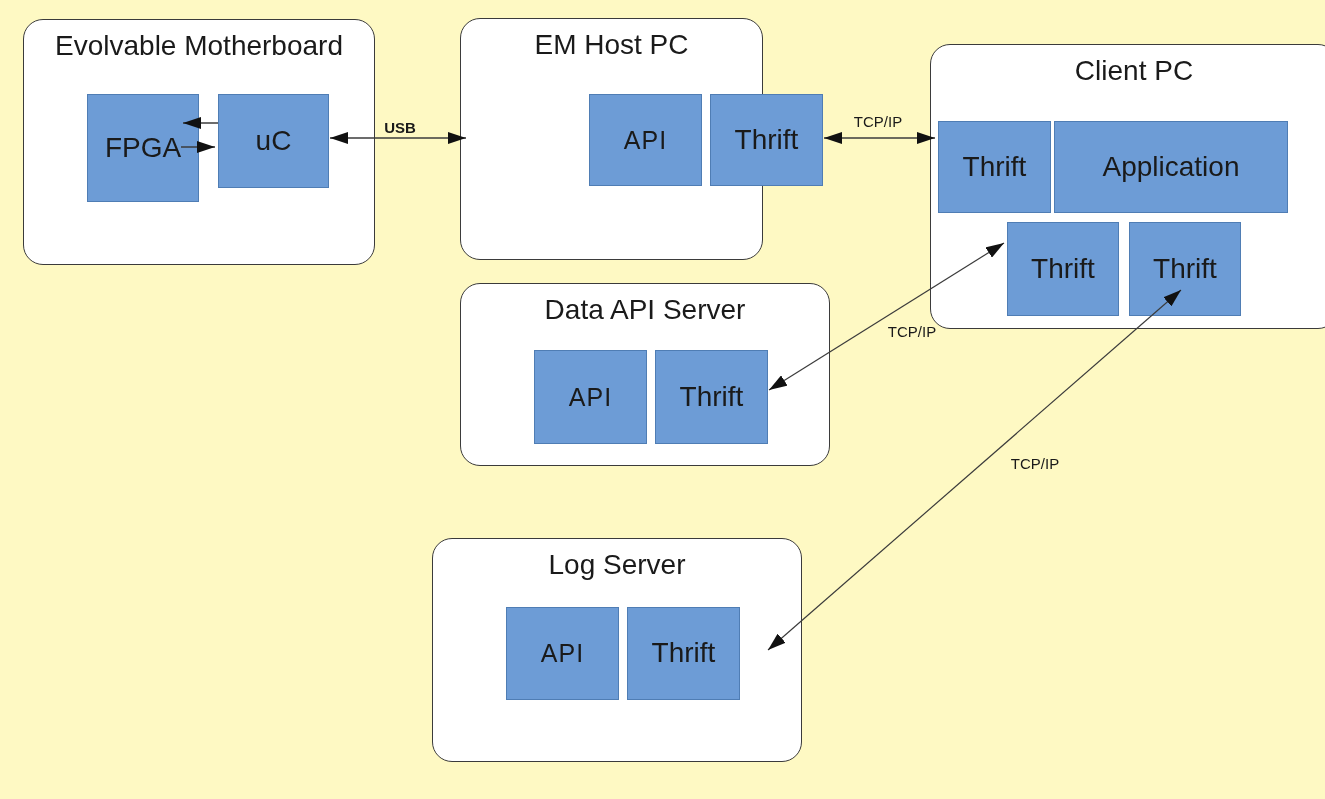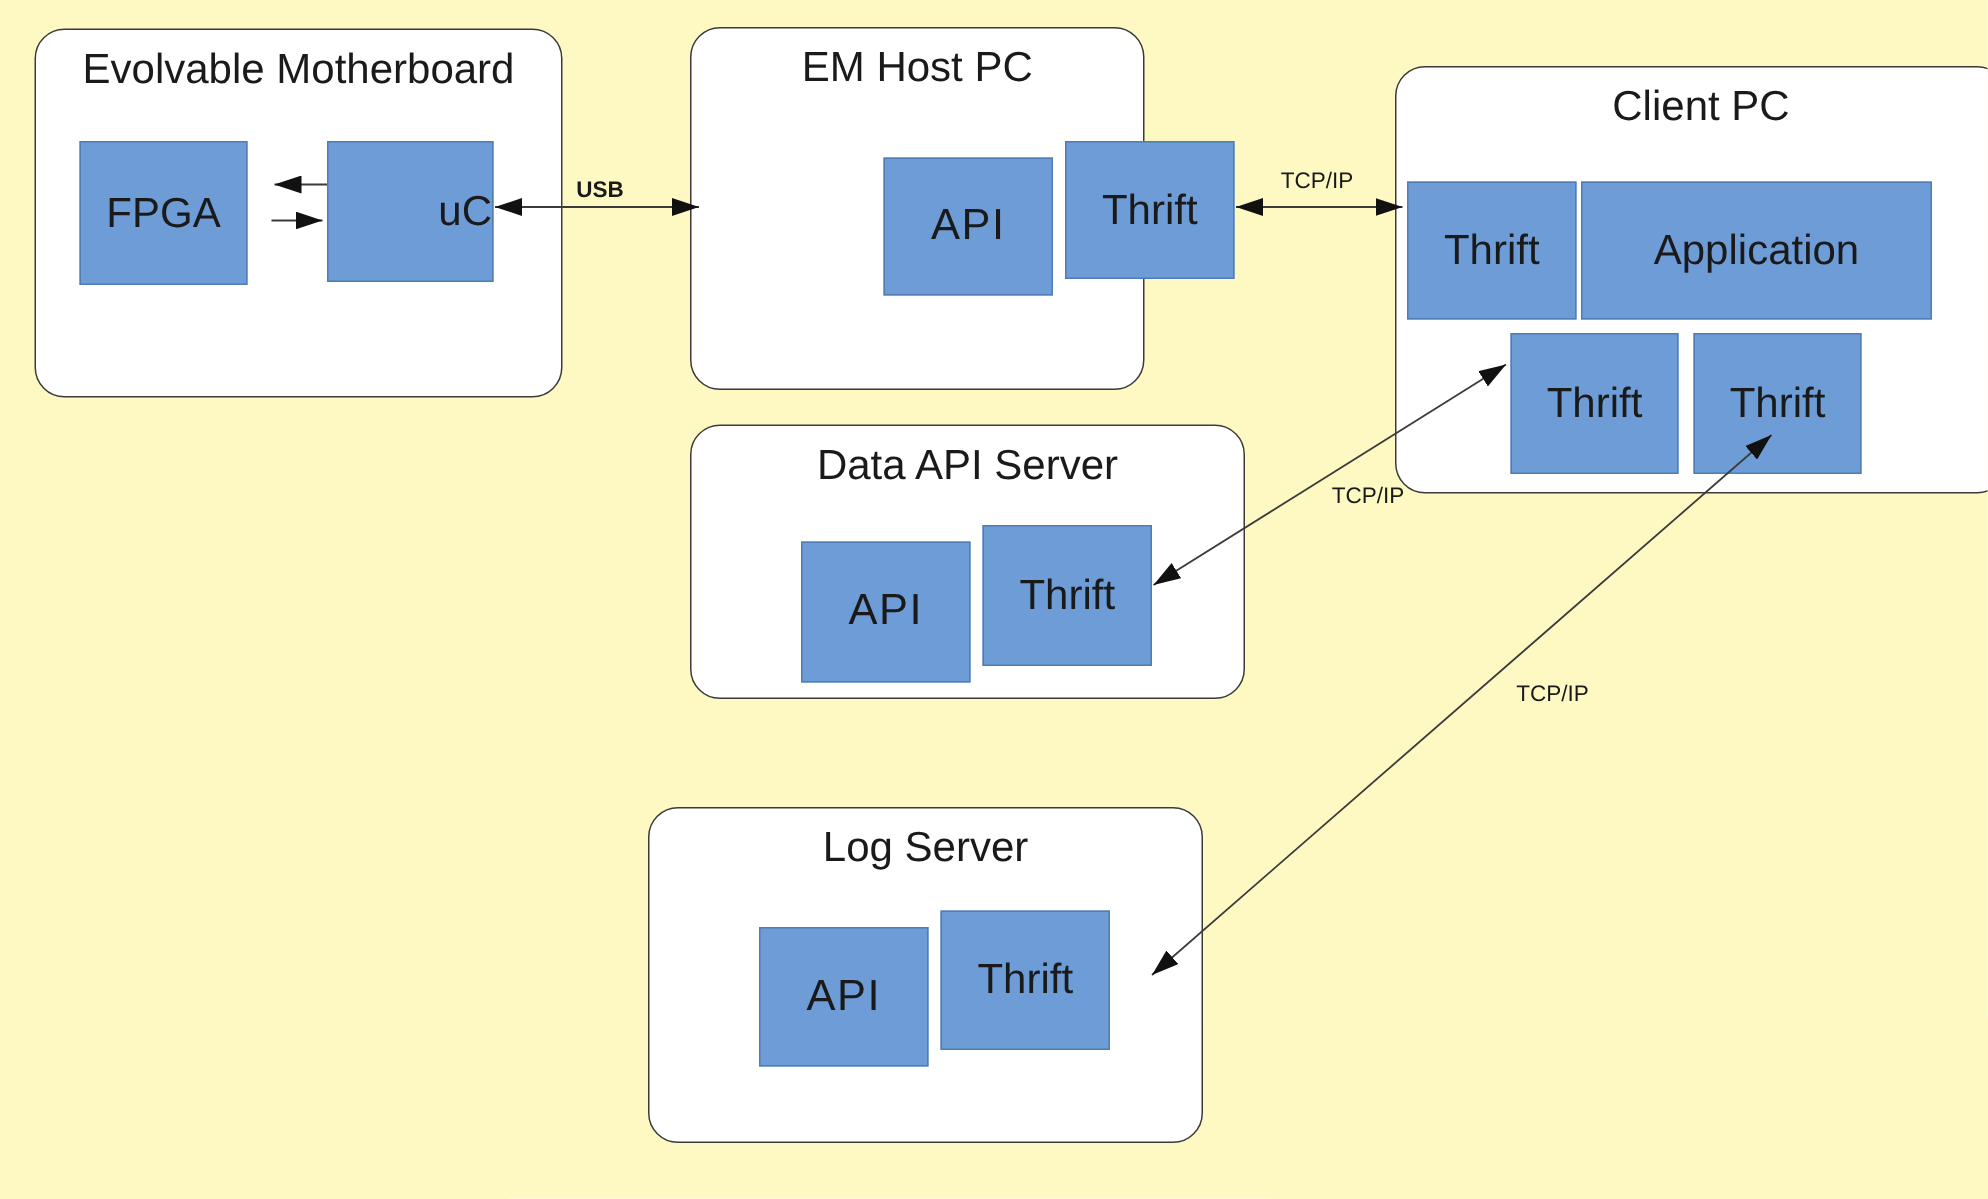--- a/index.html
+++ b/index.html
@@ -32,21 +32,21 @@
   }
   .node{
     position:absolute;
     background:var(--box_fill);
     border:1.6px solid var(--box_border);
     display:flex;align-items:center;justify-content:center;
     text-align:center;
     font-size:28px;line-height:1.08;
     color:var(--text);
   }
-  .node.sm{font-size:29px;letter-spacing:1px;margin-top:11px;}
+  .node.sm{font-size:25px;letter-spacing:1px;}
   .wlabel{
     position:absolute;
     transform:translate(-50%,-50%);
     font-size:15px;
     white-space:nowrap;
     color:var(--text);
     z-index:6;
   }
 </style>
 </head>
@@ -63,24 +63,24 @@
     <line x1="218" y1="123" x2="183" y2="123" stroke="#3B3B3B" stroke-width="1.4" marker-end="url(#arrow)"></line>
     <line x1="181" y1="147" x2="215" y2="147" stroke="#3B3B3B" stroke-width="1.4" marker-end="url(#arrow)"></line>
     <line x1="330" y1="138" x2="466" y2="138" stroke="#3B3B3B" stroke-width="1.4" marker-start="url(#arrow)" marker-end="url(#arrow)"></line>
     <line x1="824" y1="138" x2="935" y2="138" stroke="#3B3B3B" stroke-width="1.4" marker-start="url(#arrow)" marker-end="url(#arrow)"></line>
     <line x1="769" y1="390" x2="1004" y2="243" stroke="#3B3B3B" stroke-width="1.2" marker-start="url(#arrow)" marker-end="url(#arrow)"></line>
     <line x1="768" y1="650" x2="1181" y2="290" stroke="#3B3B3B" stroke-width="1.2" marker-start="url(#arrow)" marker-end="url(#arrow)"></line>
   </svg>
 
   <div class="group" style="left:23px;top:19px;width:352px;height:246px;">
     <div class="gtitle">Evolvable Motherboard</div>
-    <div class="node" style="left:29px;top:74px;width:112px;height:96px;">
+    <div class="node" style="left:63px;top:74px;width:112px;height:108px;">
       <span>FPGA</span>
     </div>
-    <div class="node" style="left:194px;top:74px;width:111px;height:94px;justify-content:flex-end;">
+    <div class="node" style="left:194px;top:74px;width:111px;height:94px;">
       <span>uC</span>
     </div>
   </div>
 
   <div class="group" style="left:460px;top:18px;width:303px;height:242px;">
     <div class="gtitle">EM Host PC</div>
     <div class="node sm" style="left:128px;top:75px;width:113px;height:92px;">
       <span>API</span>
     </div>
     <div class="node" style="left:249px;top:75px;width:113px;height:92px;">

